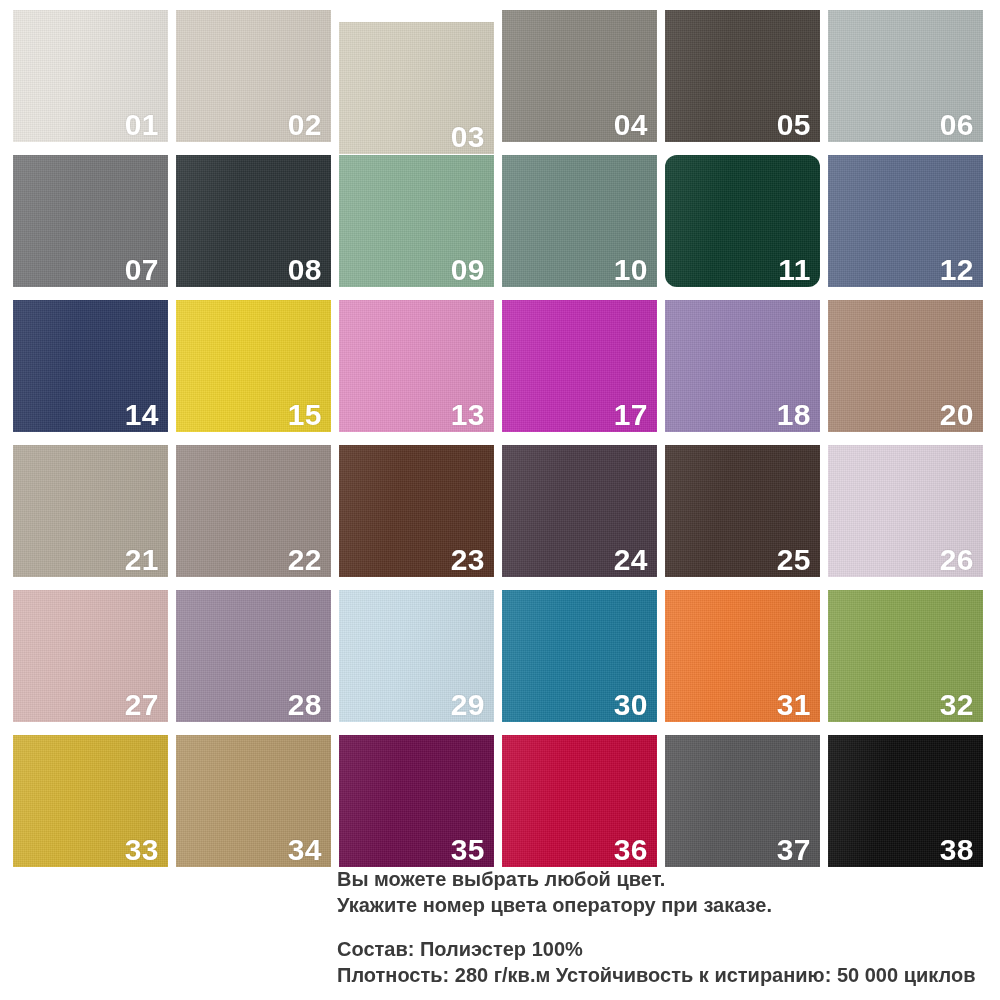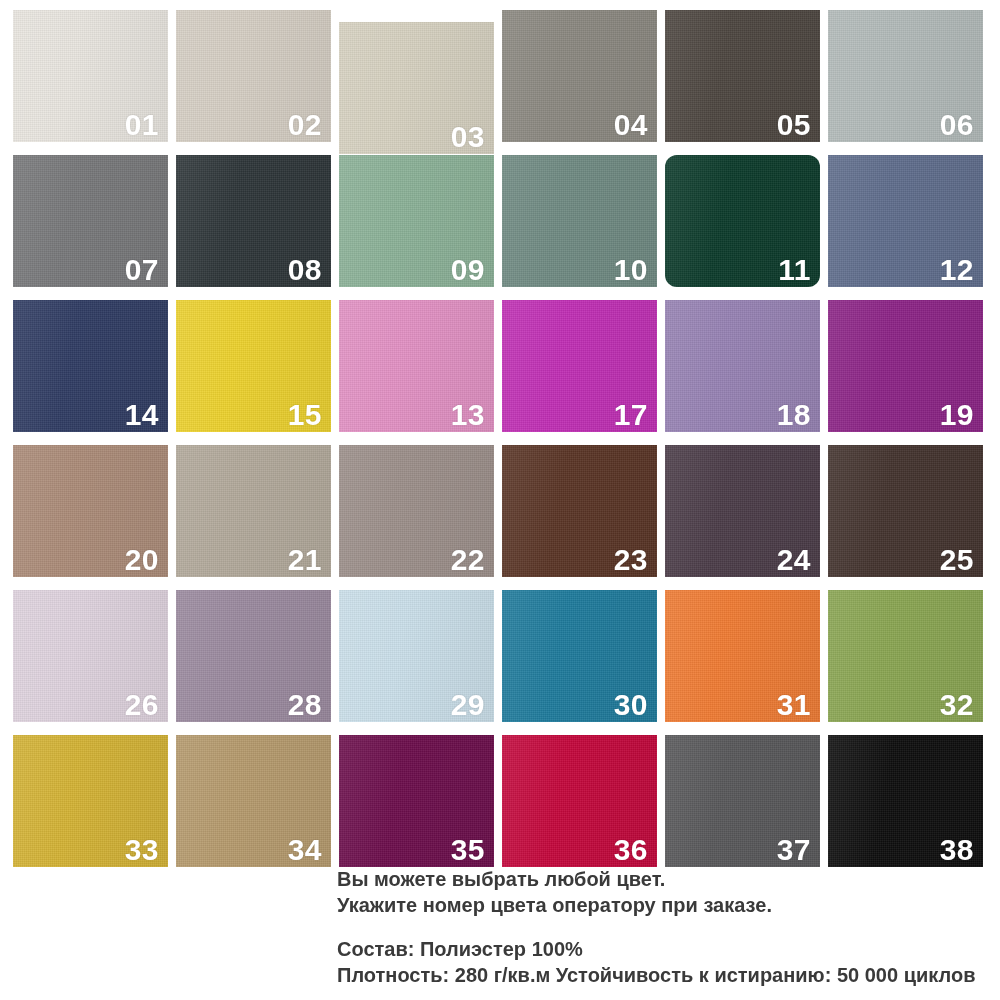--- a/index.html
+++ b/index.html
@@ -141,43 +141,43 @@
       </div>
       <div class="swatch" style="background: rgb(226, 145, 195);">
         <span class="swatch-number">13</span>
       </div>
       <div class="swatch" style="background: rgb(192, 47, 180);">
         <span class="swatch-number">17</span>
       </div>
       <div class="swatch" style="background: rgb(150, 130, 179);">
         <span class="swatch-number">18</span>
       </div>
-      <div class="swatch" style="background: rgb(140, 36, 134);">
-        <span class="swatch-number">19</span>
-      </div>
       <div class="swatch" style="background: rgb(171, 139, 120);">
         <span class="swatch-number">20</span>
       </div>
       <div class="swatch" style="background: rgb(178, 169, 155);">
         <span class="swatch-number">21</span>
       </div>
       <div class="swatch" style="background: rgb(156, 143, 138); text-decoration: underline;">
         <span class="swatch-number">22</span>
       </div>
       <div class="swatch" style="background: rgb(90, 53, 38);">
         <span class="swatch-number">23</span>
       </div>
       <div class="swatch" style="background: rgb(75, 60, 72);">
         <span class="swatch-number">24</span>
       </div>
       <div class="swatch" style="background: rgb(67, 51, 46);">
         <span class="swatch-number">25</span>
       </div>
       <div class="swatch" style="background: rgb(222, 210, 221);">
         <span class="swatch-number">26</span>
+      </div>
+      <div class="swatch" style="background: rgb(216, 184, 182);">
+        <span class="swatch-number">27</span>
       </div>
       <div class="swatch" style="background: rgb(155, 138, 159);">
         <span class="swatch-number">28</span>
       </div>
       <div class="swatch" style="background: rgb(202, 223, 233);">
         <span class="swatch-number">29</span>
       </div>
       <div class="swatch" style="background: rgb(31, 123, 156);">
         <span class="swatch-number">30</span>
       </div>

